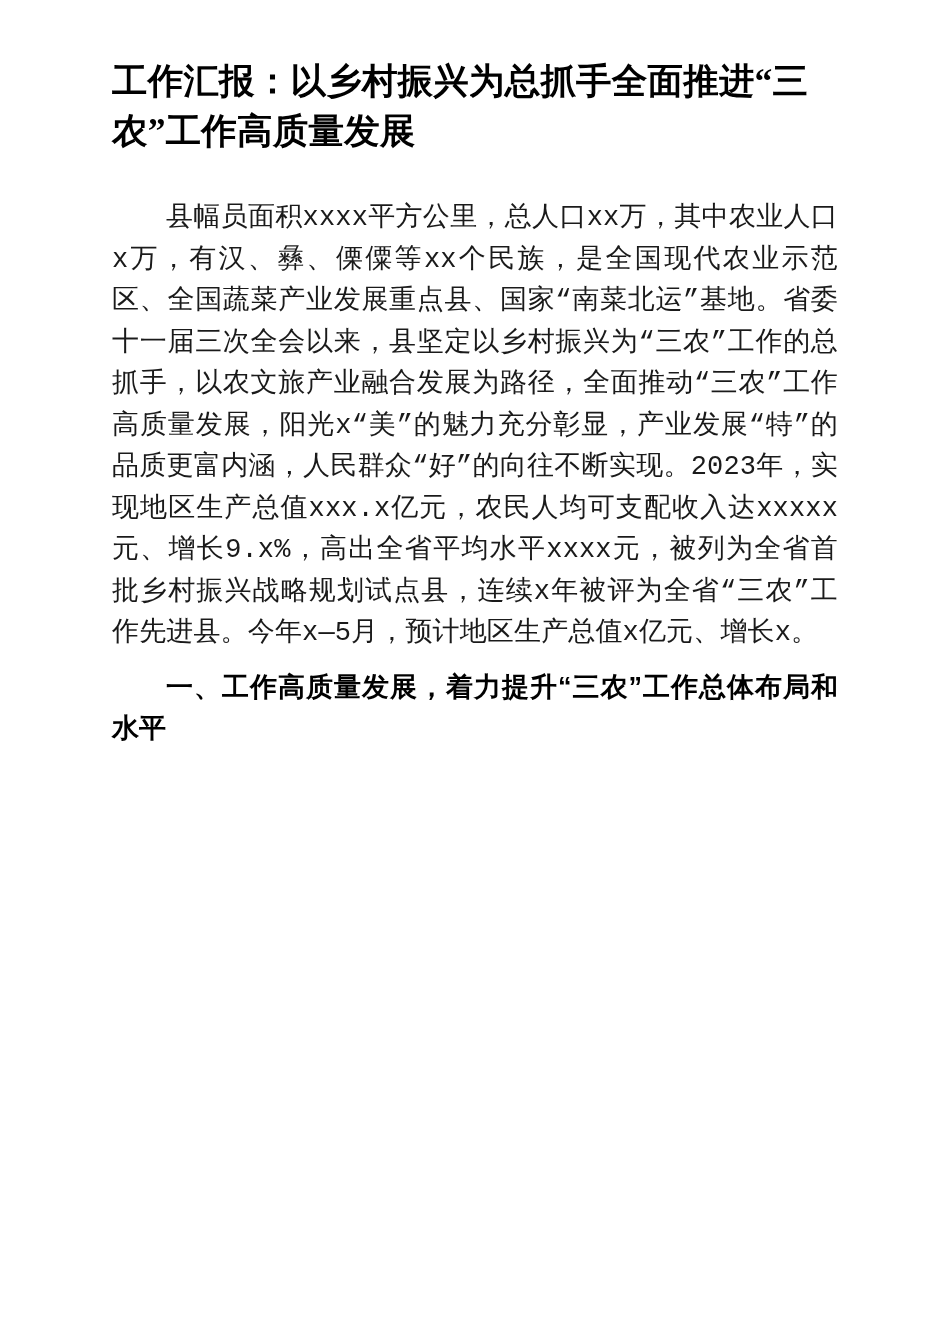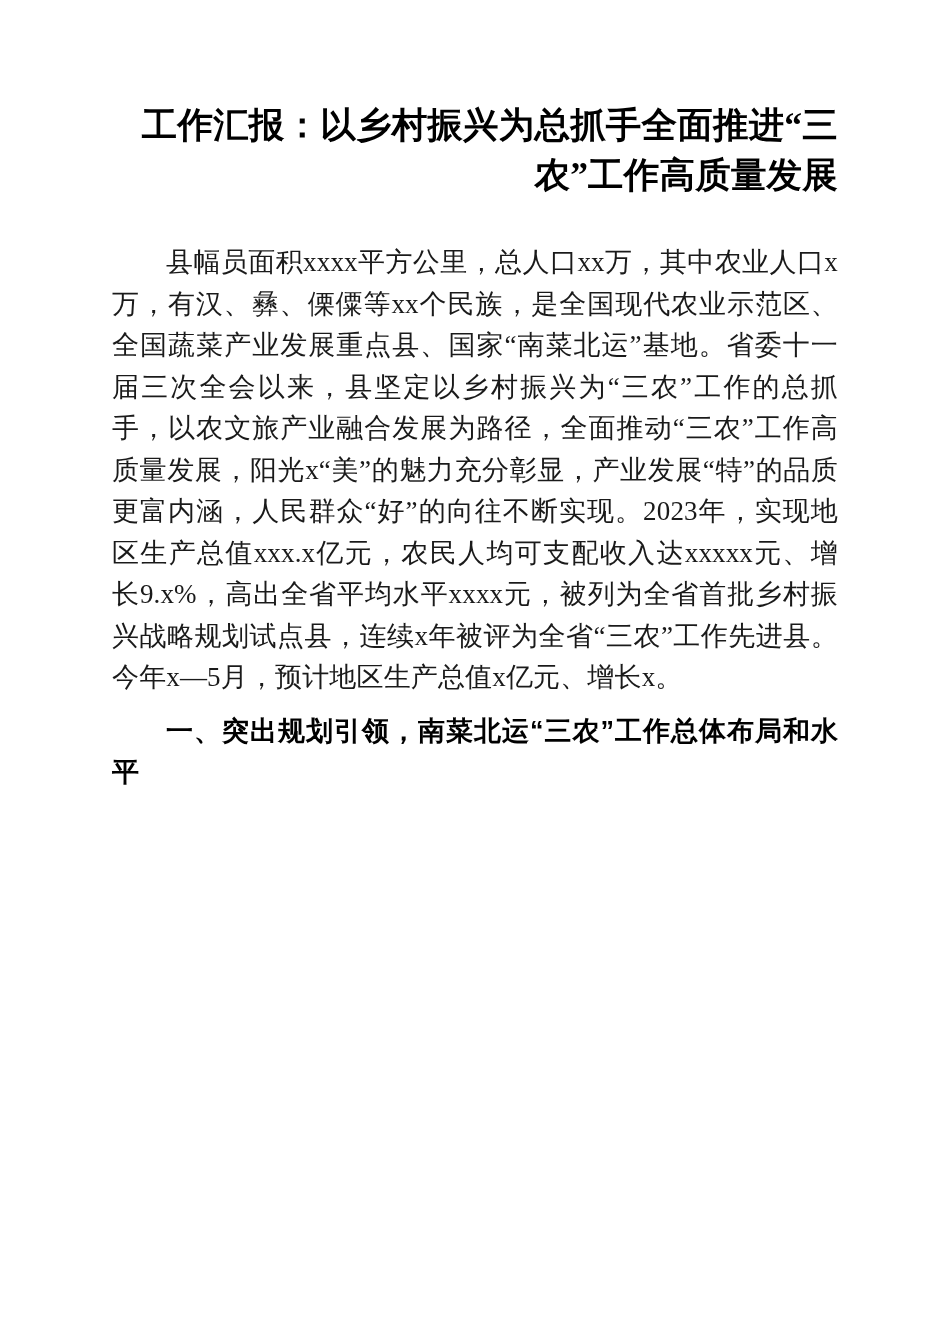--- a/index.html
+++ b/index.html
@@ -27,36 +27,36 @@
   .content {
     position: absolute;
     left: 112px;
     top: 0;
     width: 726px;
   }
 
   
   .doc-title {
     margin: 0;
-    padding-top: 100px;
+    padding-top: 56px;
     font-family: "Liberation Serif", "DejaVu Serif", serif;
     font-weight: 700;
     font-size: 35.5px;
     line-height: 50px;
     letter-spacing: 0.2px;
-    text-align: right;
+    text-align: left;
     color: #000000;
     white-space: normal;
     word-break: break-all;
   }
 
   
   .para {
     margin: 0;
-    font-family: Liberation Serif, serif;
+    font-family: Liberation Mono, monospace;
     font-size: 27px;
     line-height: 41.5px;
     color: #1a1a1a;
     text-align: justify;
     text-justify: inter-character;
     text-indent: 54px;
     word-break: break-all;
     letter-spacing: 0.15px;
   }
 
@@ -87,17 +87,17 @@
 </head>
 <body>
 
 <div class="page">
   <div class="content">
 
     <h1 class="doc-title">工作汇报：以乡村振兴为总抓手全面推进“三农”工作高质量发展</h1>
 
     <p class="para first-para">县幅员面积xxxx平方公里，总人口xx万，其中农业人口x万，有汉、彝、傈僳等xx个民族，是全国现代农业示范区、全国蔬菜产业发展重点县、国家“南菜北运”基地。省委十一届三次全会以来，县坚定以乡村振兴为“三农”工作的总抓手，以农文旅产业融合发展为路径，全面推动“三农”工作高质量发展，阳光x“美”的魅力充分彰显，产业发展“特”的品质更富内涵，人民群众“好”的向往不断实现。2023年，实现地区生产总值xxx.x亿元，农民人均可支配收入达xxxxx元、增长9.x%，高出全省平均水平xxxx元，被列为全省首批乡村振兴战略规划试点县，连续x年被评为全省“三农”工作先进县。今年x—5月，预计地区生产总值x亿元、增长x。</p>
 
-    <h2 class="section-heading">一、突出规划引领，南菜北运“三农”工作总体布局和水平</h2>
+    <h2 class="section-heading">一、工作高质量发展，着力提升“三农”工作总体布局和水平</h2>
 
 
   </div>
 </div>
 
 </body></html>

